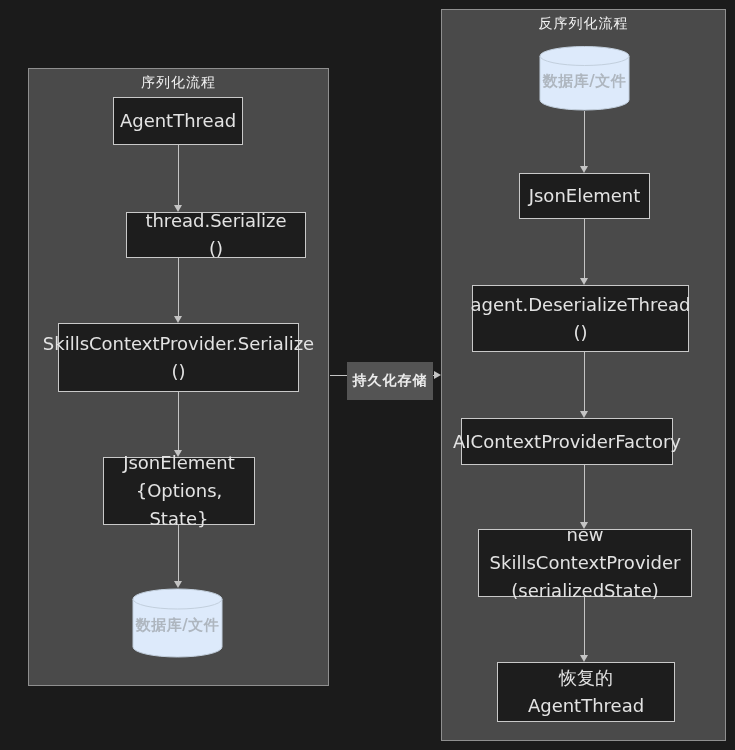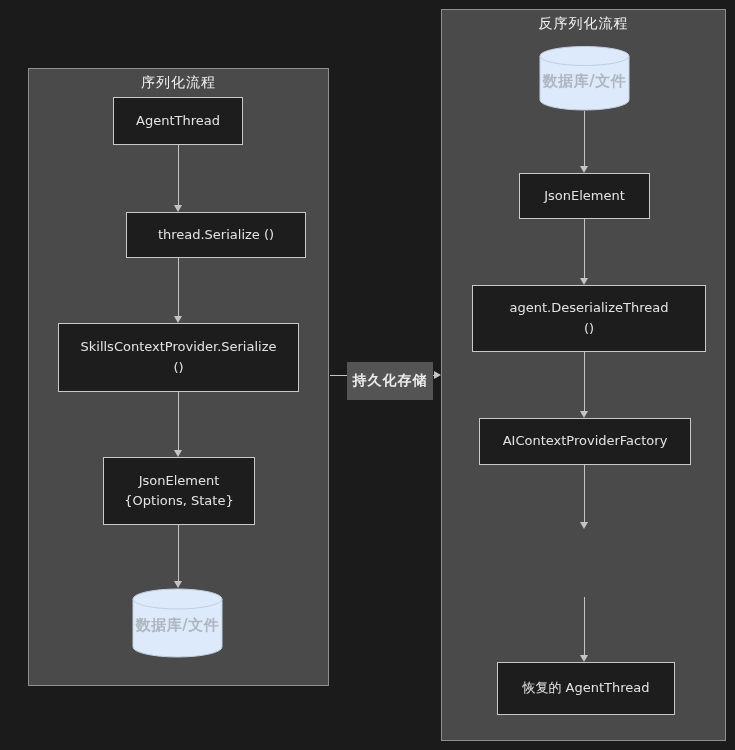--- a/index.html
+++ b/index.html
@@ -38,21 +38,21 @@
     color: var(--title-text);
     font-size: 14px;
     font-weight: normal;
     letter-spacing: 1px;
   }
   .node {
     position: absolute;
     background: var(--node-bg);
     border: 1px solid var(--node-border);
     color: var(--node-text);
-    font-size: 13px;
+    font-size: 18px;
     display: flex;
     align-items: center;
     justify-content: center;
     text-align: center;
     white-space: pre-line;
     line-height: 1.55;
     padding: 2px 18px;
   }
   .cylinder { position: absolute; }
   .cylinder svg { display: block; }
@@ -151,31 +151,35 @@
       <path class="cyl-shape" d="M 1 10 L 1 54 A 44.5 10 0 0 0 90 54 L 90 10"></path>
       <ellipse class="cyl-shape" cx="45.5" cy="10" rx="44.5" ry="9.5"></ellipse>
     </svg>
     <div class="cyl-label">数据库/文件</div>
   </div>
 
   <div class="node" style="left:519px; top:173px; width:131px; height:46px;">
     <span>JsonElement</span>
   </div>
 
-  <div class="node" style="left:472px; top:285px; width:234px; height:67px;">
+  <div class="node" style="left:472px; top:285px; width:217px; height:67px;">
     <span>agent.DeserializeThread
 ()</span>
   </div>
 
-  <div class="node" style="left:479px; top:418px; width:212px; height:47px;text-align:right;">
+  <div class="node" style="left:461px; top:418px; width:212px; height:47px;text-align:right;">
     <span>AIContextProviderFactory</span>
   </div>
 
-
-  <div class="node" style="left:497px; top:662px; width:178px; height:53px;">
+  <div class="node" style="left:478px; top:529px; width:214px; height:68px;">
+    <span>new SkillsContextProvider
+(serializedState)</span>
+  </div>
+
+  <div class="node" style="left:497px; top:662px; width:178px; height:60px;">
     <span>恢复的 AgentThread</span>
   </div>
 
   <div class="vline" style="left:584px; top:111px; height:56px;"></div>
   <div class="vhead" style="left:580px; top:166px;"></div>
 
   <div class="vline" style="left:584px; top:219px; height:60px;"></div>
   <div class="vhead" style="left:580px; top:278px;"></div>
 
   <div class="vline" style="left:584px; top:352px; height:60px;"></div>

